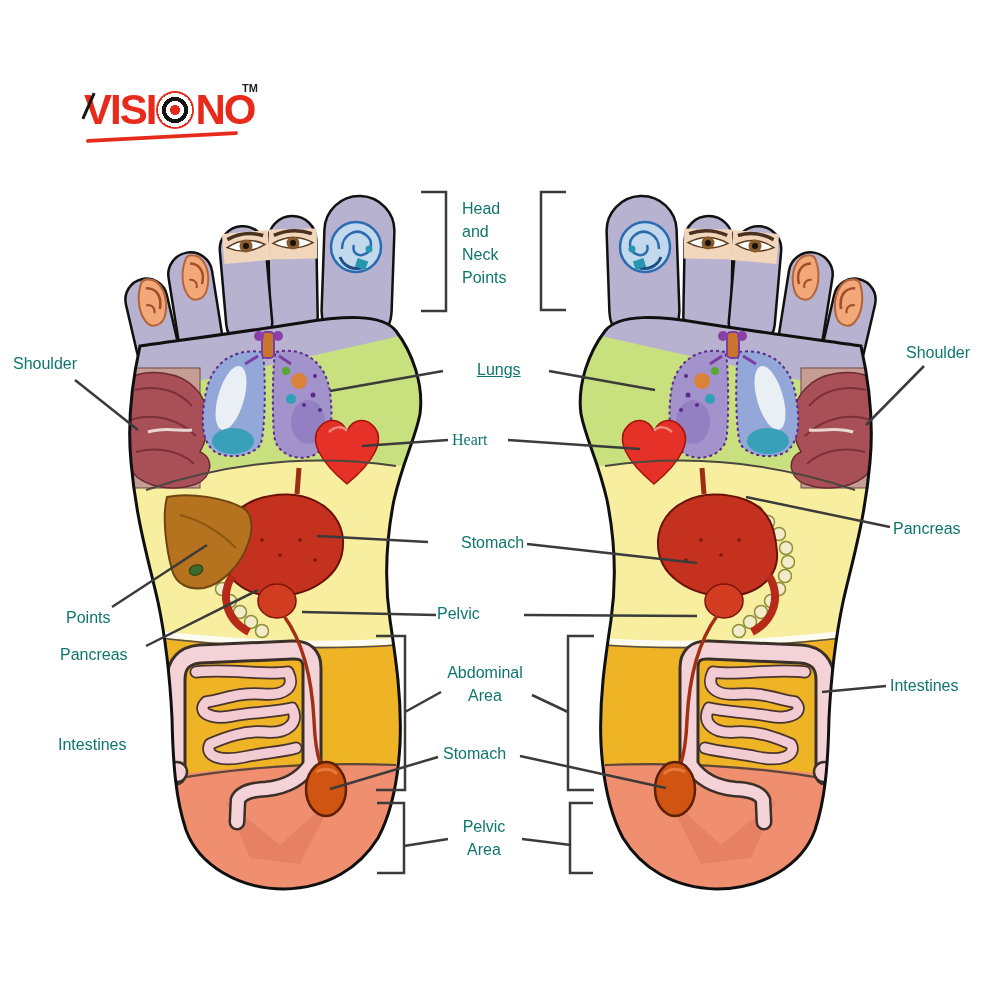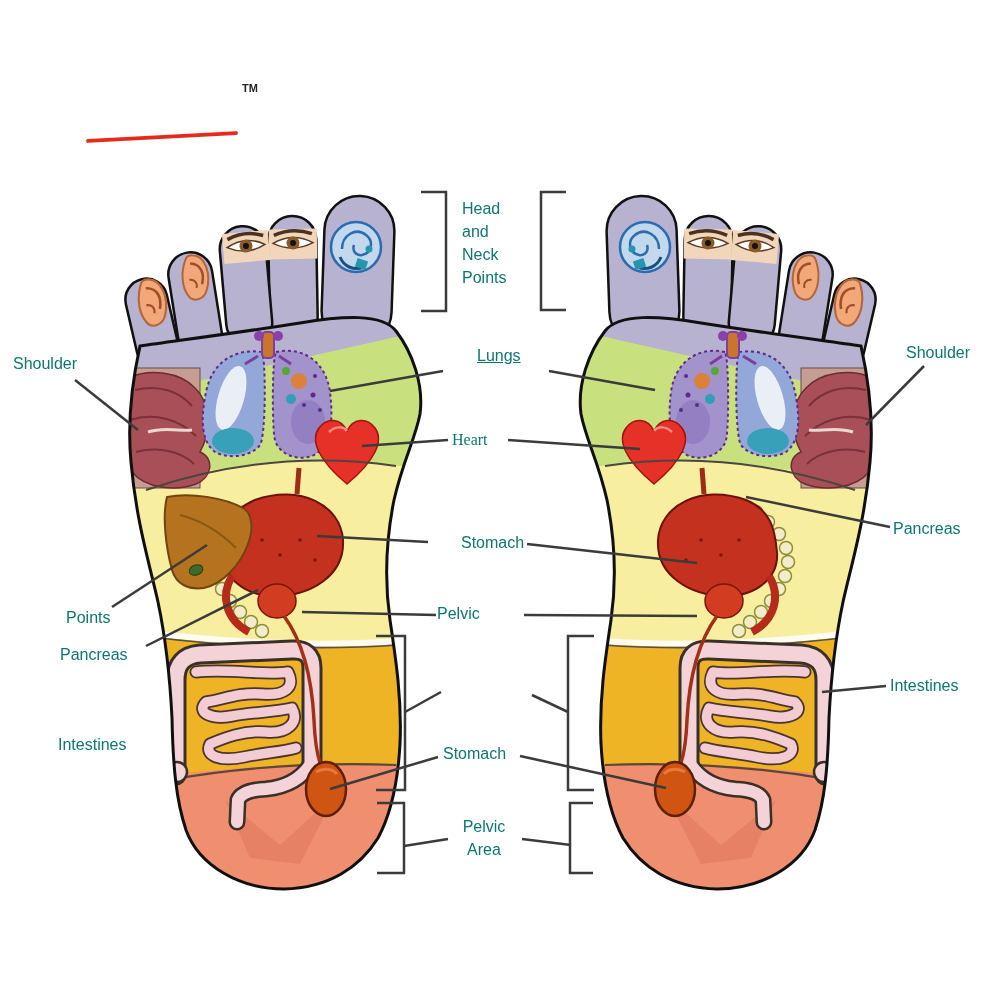--- a/index.html
+++ b/index.html
@@ -210,29 +210,36 @@
     <path d="M 421,192 L 446,192 L 446,311 L 421,311"></path>
     <path d="M 566,192 L 541,192 L 541,310 L 566,310"></path>
     <path d="M 376,636 L 405,636 L 405,790 L 376,790"></path>
     <path d="M 594,636 L 568,636 L 568,790 L 594,790"></path>
     <path d="M 377,803 L 404,803 L 404,873 L 377,873"></path>
     <path d="M 593,803 L 570,803 L 570,873 L 593,873"></path>
   </g>
 </svg>
 
 <div class="logo">
+  <div class="logo-row">
+    <span class="v-accent"></span>
+    <span class="logo-text">VISI</span>
+    <span class="bullseye"></span>
+    <span class="logo-text">NO</span>
+  </div>
   <span class="tm">TM</span>
   <div class="swoosh"></div>
 </div>
 
 <div class="lbl wrap" style="left:462px;top:197px;width:66px;">Head and Neck Points</div>
-<div class="lbl" style="left:477px;top:344px;text-decoration:underline;">Lungs</div>
+<div class="lbl" style="left:477px;top:358px;text-decoration:underline;">Lungs</div>
 <div class="lbl" style="left:452px;top:428px;font-family:Liberation Serif, serif;">Heart</div>
 <div class="lbl" style="left:430px;top:531px;margin-left:31px;">Stomach</div>
 <div class="lbl" style="left:437px;top:602px;">Pelvic</div>
+<div class="lbl wrap" style="left:433px;top:661px;width:104px;text-align:center;">Abdominal Area</div>
 <div class="lbl" style="left:443px;top:742px;">Stomach</div>
 <div class="lbl wrap" style="left:450px;top:815px;width:68px;text-align:center;">Pelvic Area</div>
 <div class="lbl" style="left:13px;top:352px;">Shoulder</div>
 <div class="lbl" style="left:906px;top:341px;">Shoulder</div>
 <div class="lbl" style="left:66px;top:606px;">Points</div>
 <div class="lbl" style="left:60px;top:643px;">Pancreas</div>
 <div class="lbl" style="left:893px;top:517px;">Pancreas</div>
 <div class="lbl" style="left:58px;top:733px;">Intestines</div>
 <div class="lbl" style="left:890px;top:674px;">Intestines</div>
 

